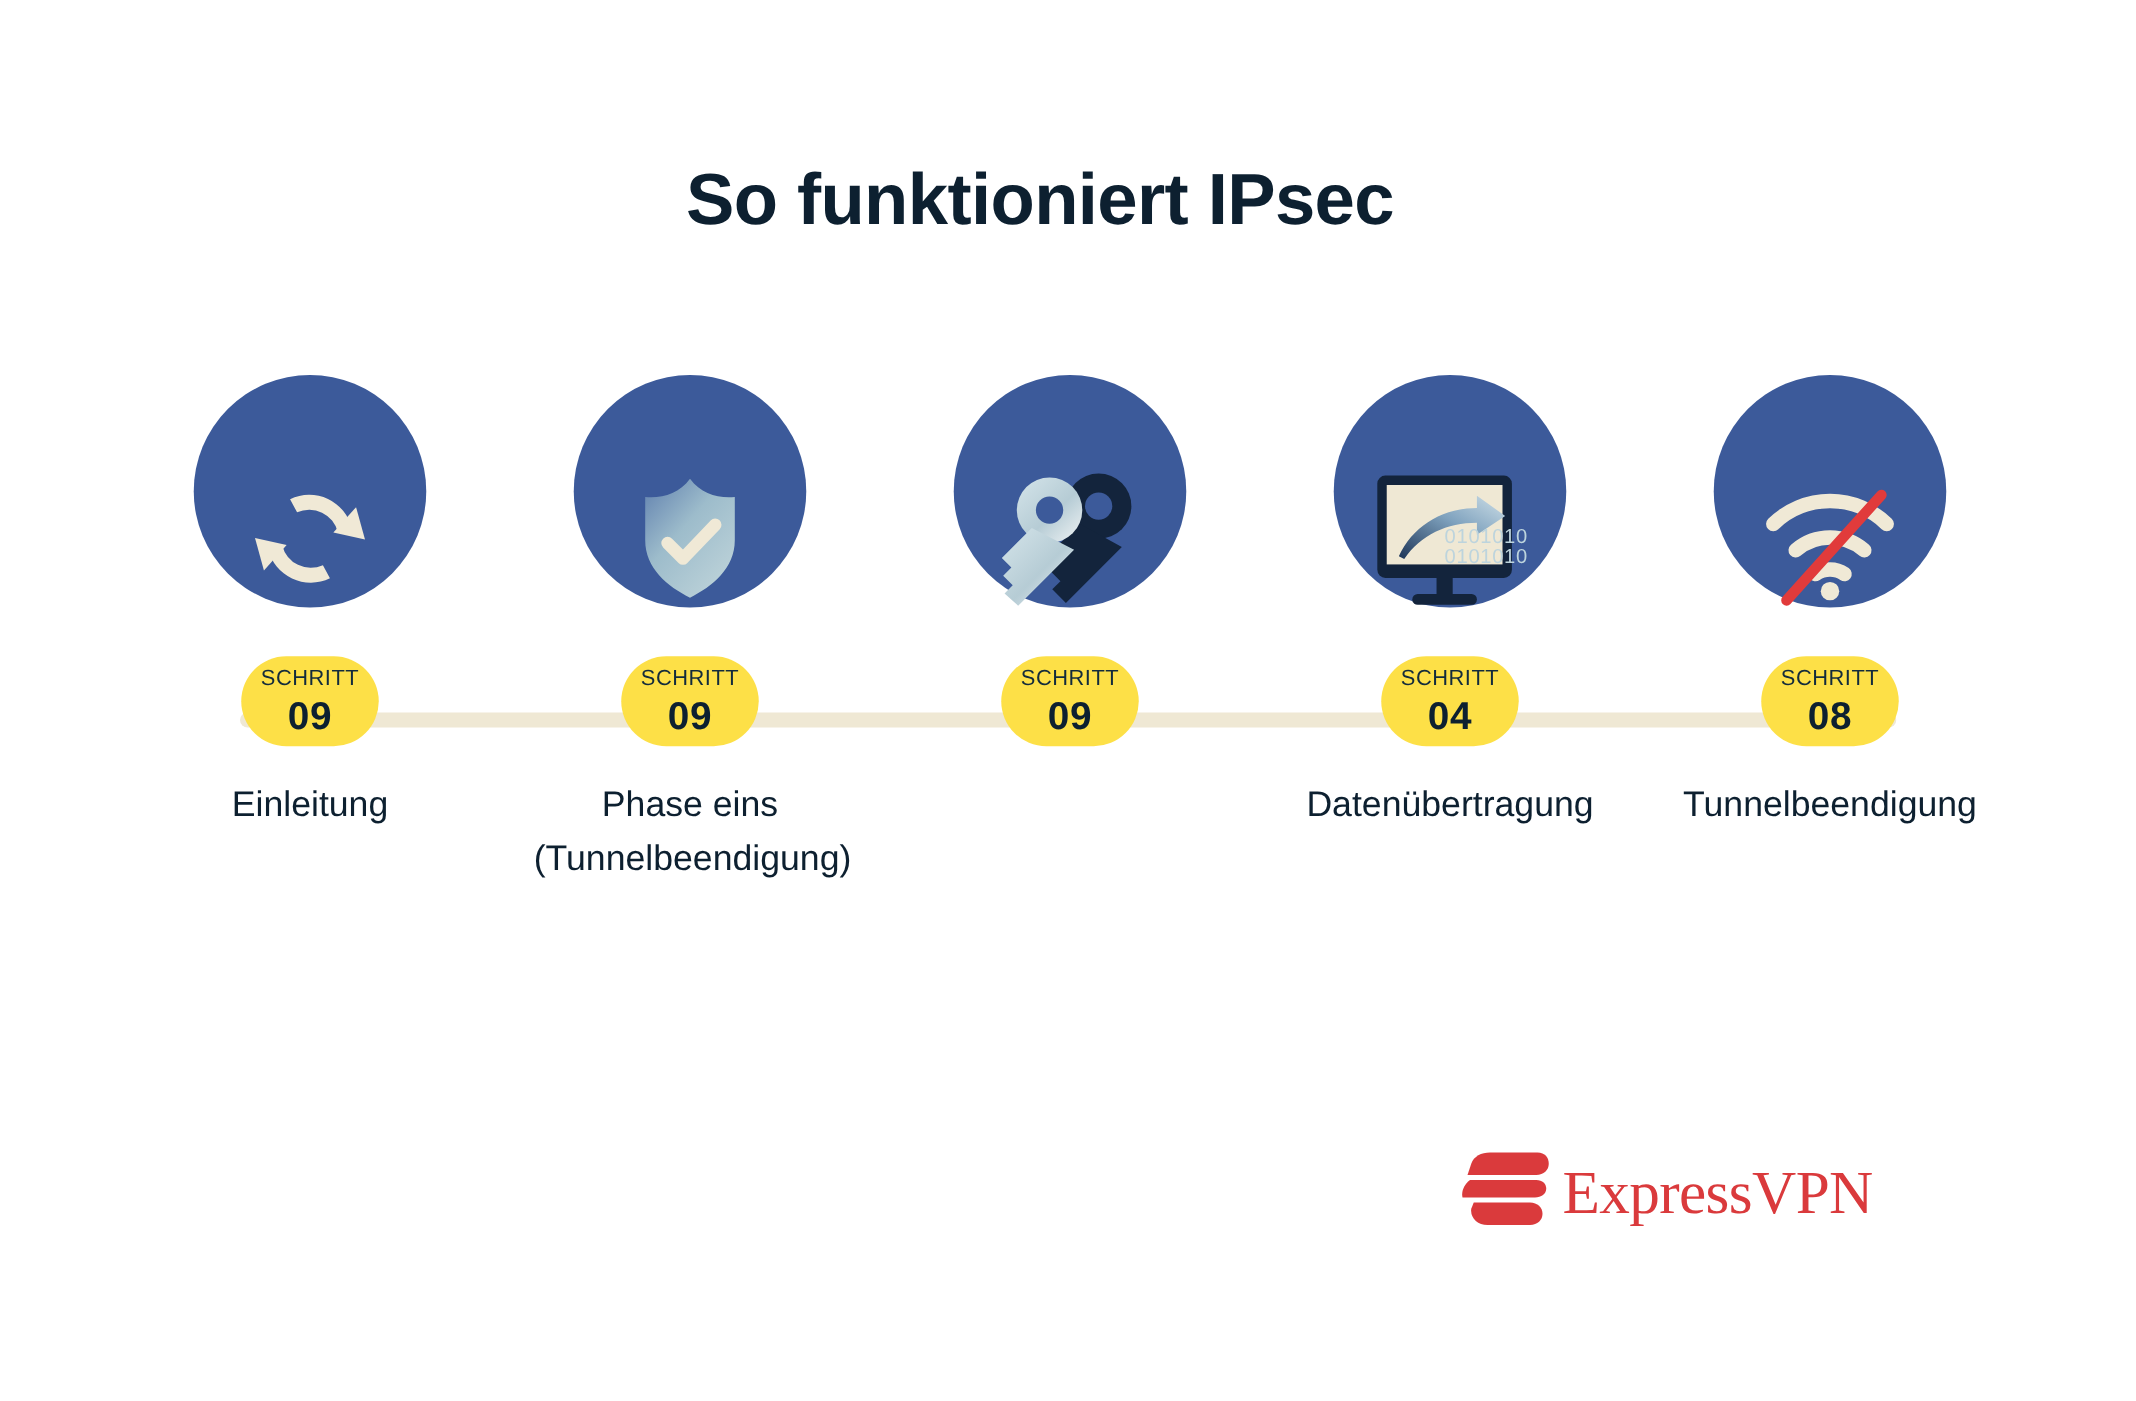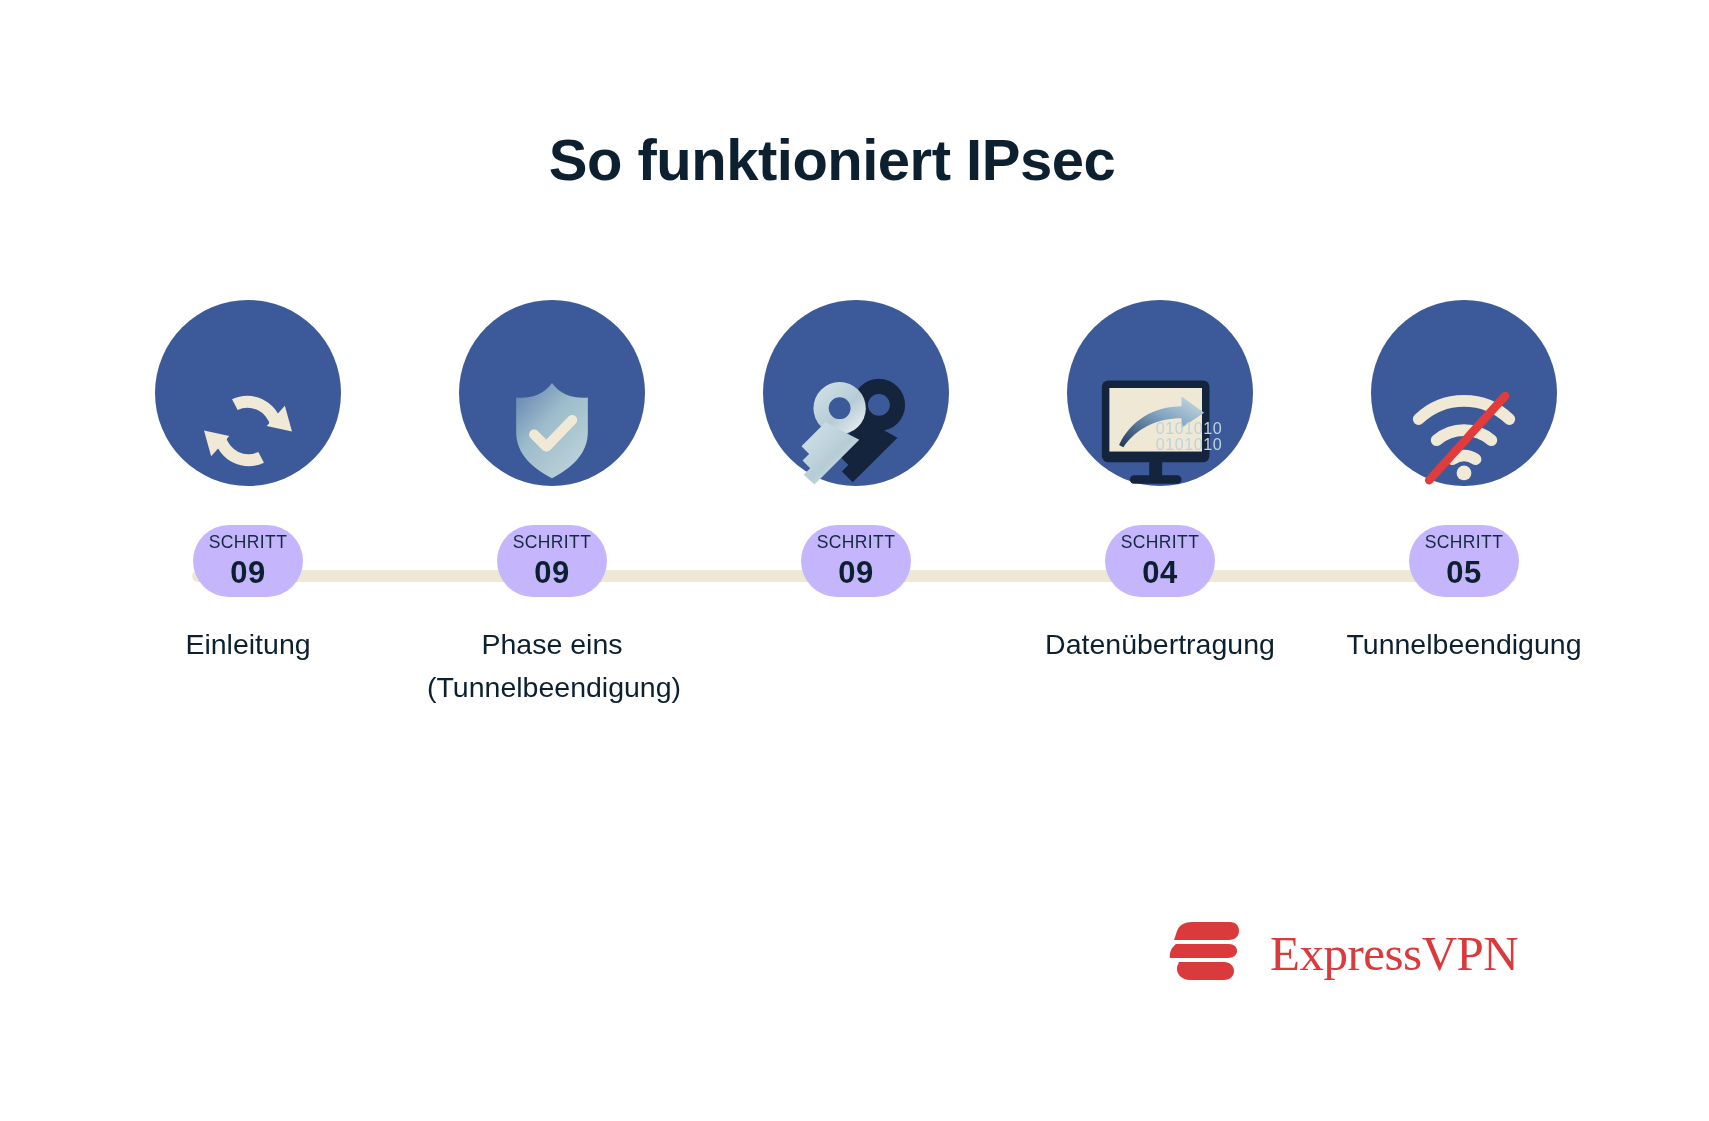--- a/index.html
+++ b/index.html
@@ -81,21 +81,21 @@
     flex: none;
   }
   .icon-circle svg { display: block; }
 
   
   .badge {
     margin-top: 39px;
     width: 110px;
     height: 72px;
     border-radius: 40px;
-    background: #c4b5fd;
+    background: #fde047;
     display: flex;
     flex-direction: column;
     align-items: center;
     justify-content: center;
     position: relative;
     z-index: 3;
   }
   .badge-word {
     font-size: 17.5px;
     letter-spacing: 0.4px;
@@ -123,21 +123,21 @@
   }
   .step-label.wide { max-width: 320px; }
 
   
   .logo {
     position: absolute;
     left: 1168px;
     top: 920px;
     display: flex;
     align-items: center;
-    gap: 30px;
+    gap: 10px;
   }
   .logo-mark { display: block; }
   .logo-text {
     font-family: "Liberation Serif", serif;
     font-size: 49px;
     color: #da3a3c;
     letter-spacing: -0.5px;
     line-height: 1;
     white-space: nowrap;
   }
@@ -280,21 +280,21 @@
               <path d="M29 50 A40 40 0 0 1 81 50"></path>
               <path d="M44 68 A19 19 0 0 1 66 68"></path>
             </g>
             <circle cx="55" cy="81" r="7" fill="#f0e9d6"></circle>
             <line x1="94" y1="8" x2="22" y2="88" stroke="#e13b3b" stroke-width="8" stroke-linecap="round"></line>
           </svg>
         </span>
       </div>
       <div class="badge">
         <div class="badge-word">SCHRITT</div>
-        <div class="badge-num">05</div>
+        <div class="badge-num">08</div>
       </div>
       <div class="step-label wide">Tunnelbeendigung</div>
     </div>
 
   </div>
 </div>
 
 <div class="logo">
   <span class="logo-mark">
     <svg width="72" height="62" viewBox="0 0 72 62">

